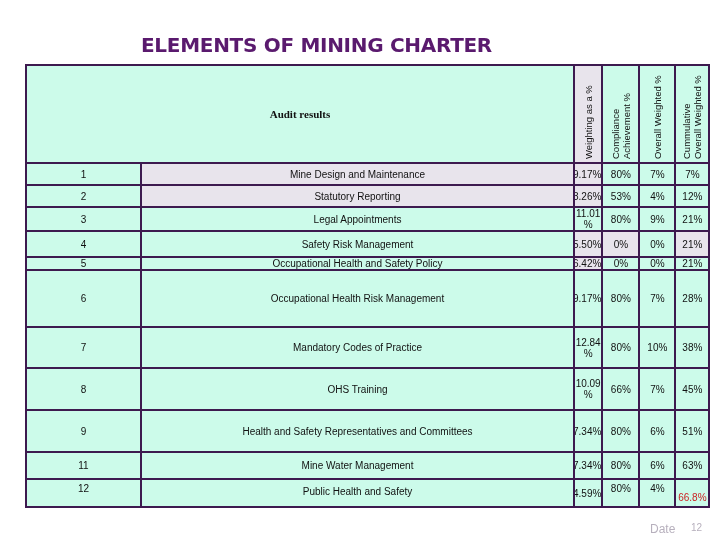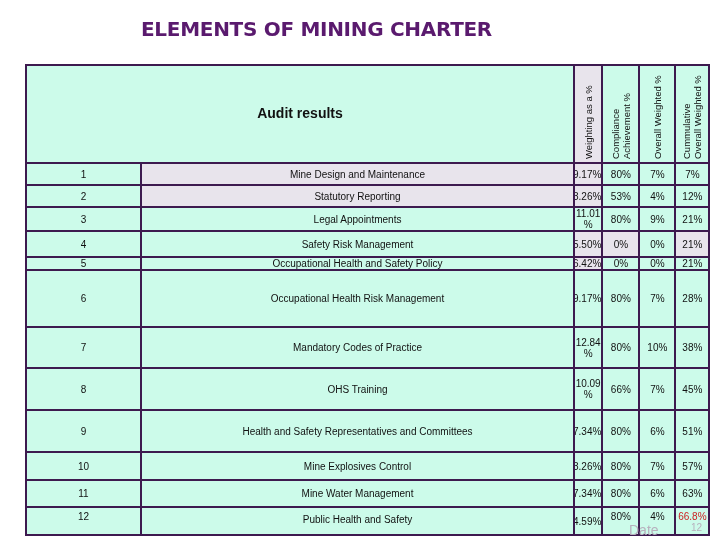--- a/index.html
+++ b/index.html
@@ -8,21 +8,21 @@
     width: 720px;
     height: 540px;
     background: #ffffff;
     overflow: hidden;
     position: relative;
     font-family: "Liberation Sans", sans-serif;
   }
   .title {
     position: absolute;
     left: 141px;
-    top: 17px;
+    top: 33px;
     font-family: "DejaVu Sans", sans-serif;
     font-weight: bold;
     font-size: 20px;
     letter-spacing: -0.3px;
     color: #5a1a6e;
     white-space: nowrap;
   }
   .tbl {
     position: absolute;
     left: 25px;
@@ -37,42 +37,42 @@
     vertical-align: middle;
     font-size: 10px;
     color: #111;
     overflow: hidden;
     background: #ccfbea;
     line-height: 11px;
   }
   .tbl td.lav { background: #e8e4ec; }
   .hdr-main {
     font-weight: bold;
-    font-size: 14px;
-    font-family: Liberation Sans, sans-serif;
+    font-size: 11px;
+    font-family: Liberation Serif, serif;
   }
   .vert {
     display: inline-block;
     writing-mode: vertical-rl;
     transform: rotate(180deg);
     font-size: 9.5px;
     line-height: 11px;
     white-space: nowrap;
     text-align: left;
     height: 92px;
   }
   .w-cell { text-align: left !important; padding-left: 0 !important; white-space: nowrap; }
   .w-cell span { display: inline-block; margin-left: -2px; text-align: center; }
   .w-cell.two span { margin-left: 0; width: 100%; }
   .red { color: #cc2222 !important; }
   .footer-date {
     position: absolute;
-    left: 589px;
+    left: 610px;
     top: 522px;
-    font-size: 14px;
+    font-size: 12px;
     color: #b7b0bd;
     padding-left: 40px;
   }
   .footer-page {
     position: absolute;
     left: 691px;
     top: 522px;
     font-size: 10px;
     color: #b7b0bd;
   }
@@ -174,43 +174,35 @@
 
   <tr style="height:42px">
     <td>9</td>
     <td>Health and Safety Representatives and Committees</td>
     <td class="w-cell"><span>7.34%</span></td>
     <td>80%</td>
     <td>6%</td>
     <td>51%</td>
   </tr>
 
-  <tr style="height:28px">
-    <td>10</td>
-    <td>Mine Explosives Control</td>
-    <td class="w-cell"><span>8.26%</span></td>
-    <td>80%</td>
-    <td>7%</td>
-    <td>57%</td>
-  </tr>
 
   <tr style="height:27px">
     <td>11</td>
     <td>Mine Water Management</td>
     <td class="w-cell"><span>7.34%</span></td>
     <td>80%</td>
     <td>6%</td>
     <td>63%</td>
   </tr>
 
   <tr style="height:28px">
     <td style="vertical-align:top;padding-top:3px">12</td>
     <td style="vertical-align:top;padding-top:6px">Public Health and Safety</td>
     <td class="w-cell" style="vertical-align:top;padding-top:8px"><span>4.59%</span></td>
     <td style="vertical-align:top;padding-top:3px">80%</td>
     <td style="vertical-align:top;padding-top:3px">4%</td>
-    <td class="red" style="vertical-align:top;padding-top:3px">66.8%</td>
+    <td class="red" style="vertical-align:top;padding-top:12px">66.8%</td>
   </tr>
 </tbody>
   </table>
 
 <div class="footer-date">Date</div>
 <div class="footer-page">12</div>
 
 </body></html>

